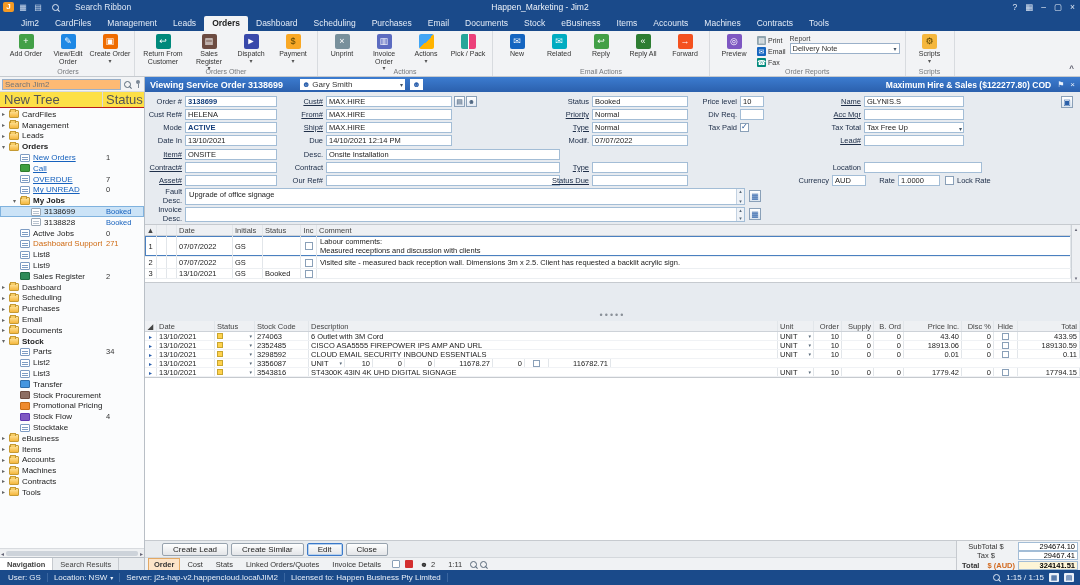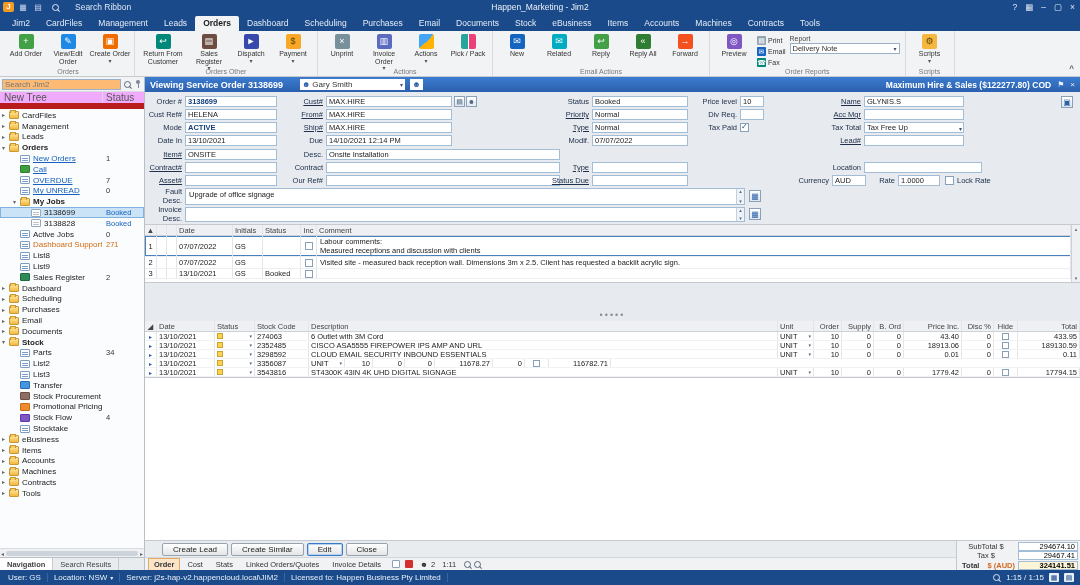--- a/index.html
+++ b/index.html
@@ -13,21 +13,21 @@
 .tb-search{display:flex;align-items:center;gap:15px;padding:0 4px;color:#dfe8f5}
 .tb-title{position:absolute;left:50%;transform:translateX(-50%);font-size:8.5px;color:#eef3fa}
 .tb-right{margin-left:auto;display:flex;align-items:center;gap:8px;font-size:8.5px;color:#dfe8f5;padding-right:2px}
 .mag{position:relative;width:9px;height:9px;display:inline-block}
 .mag::before{content:"";position:absolute;left:1px;top:1px;width:5px;height:5px;border:1px solid #5a6a7a;border-radius:50%}
 .mag::after{content:"";position:absolute;left:6px;top:7px;width:3px;height:1px;background:#5a6a7a;transform:rotate(45deg)}
 .mag.light::before{border-color:#dfe8f5}
 .mag.light::after{background:#dfe8f5}
 
 
-.tabsbar{position:absolute;top:14px;left:0;right:0;height:17px;background:#1a4a8a;display:flex;align-items:flex-end;padding-left:4px}
+.tabsbar{position:absolute;top:14px;left:0;right:0;height:17px;background:#1a4a8a;display:flex;align-items:flex-end;padding-left:13px}
 .rtab{color:#e4ecf7;font-size:8.5px;padding:2px 8px 3px;border-radius:2px 2px 0 0}
 .rtab.active{background:#f2f3f5;color:#1c1c1c;font-weight:bold}
 
 
 .ribbon{position:absolute;top:31px;left:0;right:0;height:46px;background:#f2f3f5;border-bottom:1px solid #c6cacf;display:flex;align-items:stretch;padding-left:2px}
 .rgroup{position:relative;display:flex;align-items:flex-start;padding:2px 3px 10px;border-right:1px solid #d8dbdf}
 .glabel{position:absolute;bottom:1px;left:0;right:0;text-align:center;font-size:7px;color:#76797d;white-space:nowrap}
 .bigbtn{display:flex;flex-direction:column;align-items:center;width:42px;padding-top:1px;font-size:7px;line-height:1.1;text-align:center;color:#333;border-radius:2px}
 .bigbtn.w{width:50px}
 .ic{width:15px;height:15px;border-radius:2px;margin-bottom:1px;display:flex;align-items:center;justify-content:center;color:#fff;font-size:9px;flex:0 0 15px}
@@ -49,21 +49,21 @@
 .combo .ca{margin-left:auto;font-size:6px;color:#456}
 .rib-collapse{position:absolute;right:6px;bottom:3px;font-size:8px;color:#556;font-weight:bold}
 
 
 .sidebar{position:absolute;left:0;top:77px;width:145px;bottom:15px;background:#fbfcfd;border-right:1px solid #b9bfc6;display:flex;flex-direction:column}
 .search-row{flex:0 0 15px;display:flex;align-items:center;gap:2px;padding:1px 2px;border-bottom:1px solid #d8dbdf;background:#f2f3f5}
 .search-input{flex:1;height:11px;border:1px solid #9ab0c9;font-size:8px;padding:0 2px;font-family:inherit;color:#333;background:#fdba74}
 .pin{width:8px;height:8px;position:relative}
 .pin::before{content:"";position:absolute;left:2px;top:0;width:4px;height:4px;background:#7a8795;border-radius:50%}
 .pin::after{content:"";position:absolute;left:3.5px;top:4px;width:1px;height:4px;background:#7a8795}
-.tree-header{flex:0 0 12px;display:flex;align-items:center;font-size:10px;color:#555;background:#f0abfc;border-bottom:6px solid #b91c1c}
+.tree-header{flex:0 0 12px;display:flex;align-items:center;font-size:13px;color:#555;background:#fde047;border-bottom:1px solid #b91c1c}
 .th-tree{flex:1;padding-left:4px}
 .th-status{flex:0 0 42px;border-left:1px solid #d8dbdf;padding-left:3px}
 .tree{flex:1;overflow:hidden;padding-top:1px}
 .trow{display:flex;align-items:center;height:10.8px;font-size:8px;color:#222;padding-right:2px}
 .trow.lv0{padding-left:2px}.trow.lv1{padding-left:13px}.trow.lv2{padding-left:24px}
 .texp{flex:0 0 7px;font-size:6px;color:#666;line-height:1}
 .tico{width:10px;height:8px;flex:0 0 10px;margin-right:3px;position:relative;border-radius:1px}
 .tico.folder{background:linear-gradient(#ffe49c,#f5b73d);border:1px solid #c59a33}
 .tico.folder::before{content:"";position:absolute;top:-2px;left:0;width:4px;height:2px;background:#f7cd67;border:1px solid #c59a33;border-bottom:none}
 .tico.list{background:#fff;border:1px solid #7d9cc3}
@@ -170,21 +170,21 @@
 .btnbar{flex:0 0 17px;background:#e9ecef;border-top:1px solid #c6cacf;display:flex;align-items:center;gap:3px;padding-left:17px}
 .btn{height:13px;padding:0 10px;font-size:8px;display:flex;align-items:center;background:linear-gradient(#fefefe,#e3e5e8);border:1px solid #98a3ae;border-radius:2px;color:#222;white-space:nowrap}
 .btn.primary{border-color:#3b79c9;box-shadow:inset 0 0 0 1px #b7d1ee}
 .tabbar{flex:0 0 13px;background:#f0f2f4;border-top:1px solid #d4d8dc;display:flex;align-items:center;font-size:7.5px;padding-left:3px;gap:1px;white-space:nowrap;overflow:hidden}
 .btab{padding:1px 5px;border:1px solid transparent;color:#333;display:flex;align-items:center;gap:2px}
 .btab.active{background:#fce4c8;border-color:#e3a965;font-weight:bold}
 .ticon{width:8px;height:8px;border-radius:1px;display:inline-block;margin-left:4px}
 .ticon.page{background:#fff;border:1px solid #8aa0b8}
 .ticon.flag{background:#d32f2f}
 .tnum{margin-left:2px;color:#333}
-.tratio{margin-left:6px;color:#333}
+.tratio{margin-left:12px;color:#333}
 .totals{flex:0 0 124px;background:#f0f2f4;border-left:1px solid #c6cacf;border-top:1px solid #c6cacf;display:flex;flex-direction:column;justify-content:space-evenly;font-size:7.5px;padding-right:2px}
 .trt{display:flex;align-items:center;height:9px}
 .trt .tlab{flex:1;text-align:center;padding-right:3px;color:#333;white-space:nowrap}
 .trt .cur{color:#d2691e;font-weight:bold;padding-right:3px}
 .trt .tval{width:60px;background:#fff;border:1px solid #a3bdd6;text-align:right;padding:0 2px;height:9px;line-height:7px}
 .trt.total .tlab{font-weight:bold}
 .trt.total .tval{font-weight:bold;background:#fdf5d7}
 
 
 .statusbar{position:absolute;left:0;right:0;bottom:0;height:15px;background:#1a4a8a;color:#e9eff8;display:flex;align-items:center;font-size:8px;padding:0 2px}

